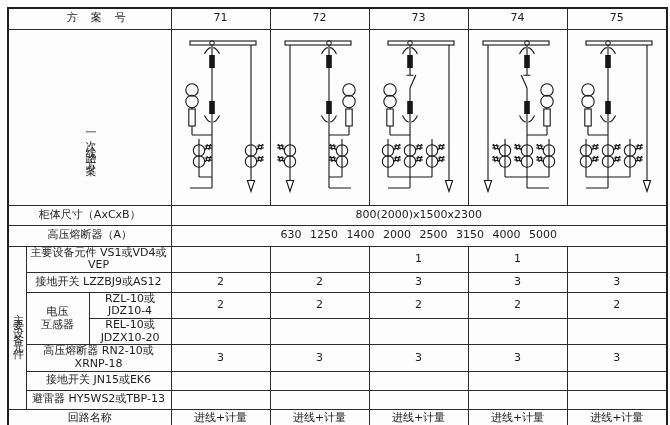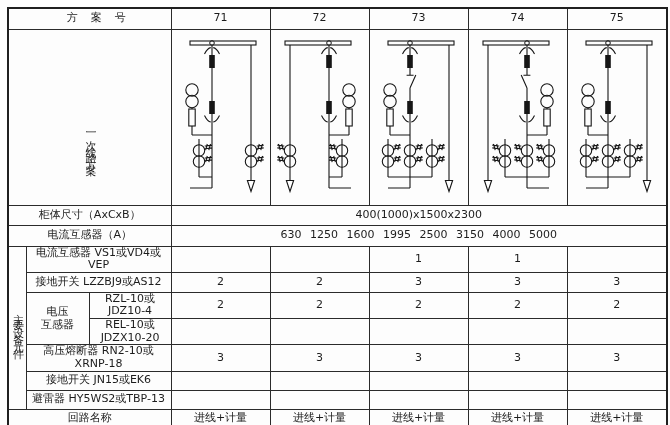--- a/index.html
+++ b/index.html
@@ -148,33 +148,33 @@
                 <circle cx="40" cy="130.5" r="5.7" fill="none" stroke="#161616" stroke-width="1.1"></circle>
                 <circle cx="62" cy="119.5" r="5.7" fill="none" stroke="#161616" stroke-width="1.1"></circle>
                 <circle cx="62" cy="130.5" r="5.7" fill="none" stroke="#161616" stroke-width="1.1"></circle>
               </g>
             </svg>
           </td>
   </tr>
 
   <tr style="height:20px">
     <td colspan="3">柜体尺寸（AxCxB）</td>
-    <td colspan="5">400(1000)x1500x2300</td>
+    <td colspan="5">800(2000)x1500x2300</td>
   </tr>
 
   <tr style="height:21px">
-    <td colspan="3">电流互感器（A）</td>
-    <td colspan="5" class="num">630 1250 1600 1995 2500 3150 4000 5000</td>
+    <td colspan="3">高压熔断器（A）</td>
+    <td colspan="5" class="num">630 1250 1400 2000 2500 3150 4000 5000</td>
   </tr>
 
   <tr style="height:19px">
     <td rowspan="7" class="sidecell">
       <span class="vtext side2">主要设备元件</span>
     </td>
-    <td colspan="2" class="lbl">电流互感器 VS1或VD4或VEP</td>
+    <td colspan="2" class="lbl">主要设备元件 VS1或VD4或VEP</td>
     <td></td>
     <td></td>
     <td>1</td>
     <td>1</td>
     <td></td>
   </tr>
   <tr style="height:20px">
     <td colspan="2" class="lbl">接地开关 LZZBJ9或AS12</td>
     <td>2</td>
     <td>2</td>

